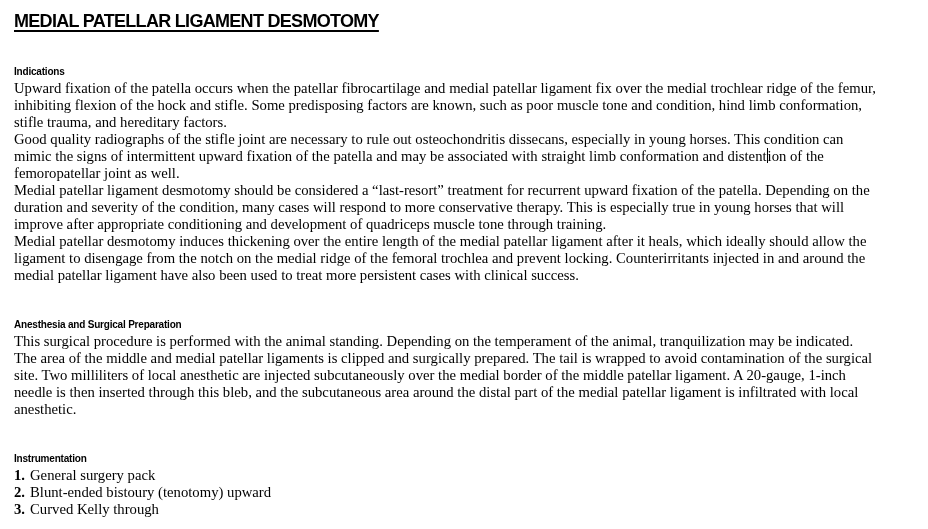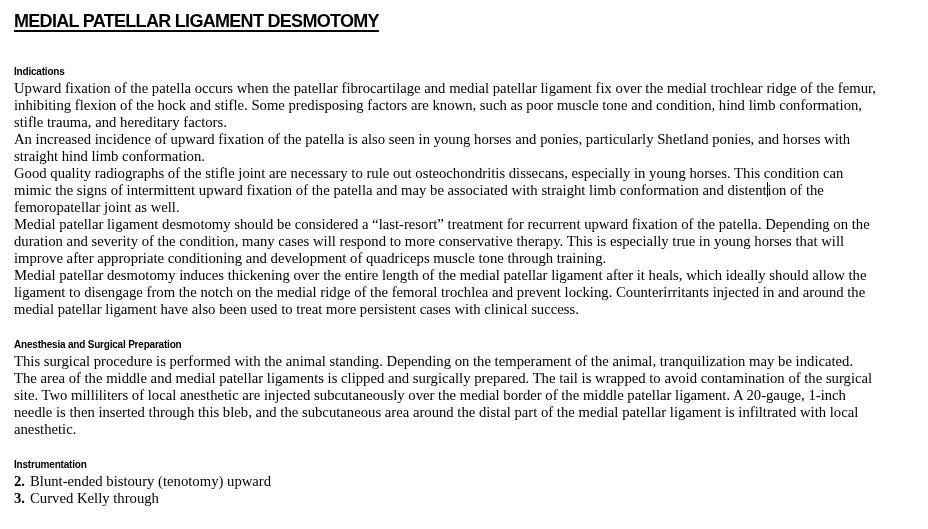--- a/index.html
+++ b/index.html
@@ -34,21 +34,21 @@
   }
   .section-heading {
     margin: 0;
     font-family: "Liberation Sans", "DejaVu Sans", sans-serif;
     font-weight: bold;
     font-size: 10px;
     letter-spacing: -0.2px;
     line-height: 17px;
   }
   .section + .section {
-    margin-top: 18px;
+    margin-top: 32px;
   }
   p.body-par {
     margin: 0;
     padding: 0;
   }
   .list-line {
     line-height: 17px;
   }
   .list-num {
     font-weight: bold;
@@ -65,30 +65,30 @@
 </head>
 <body>
 
 <div class="page">
 
   <h1 class="doc-title">MEDIAL PATELLAR LIGAMENT DESMOTOMY</h1>
 
   <div class="section">
     <h2 class="section-heading">Indications</h2>
     <p class="body-par">Upward fixation of the patella occurs when the patellar fibrocartilage and medial patellar ligament fix over the medial trochlear ridge of the femur, inhibiting flexion of the hock and stifle. Some predisposing factors are known, such as poor muscle tone and condition, hind limb conformation, stifle trauma, and hereditary factors.</p>
-    <p class="body-par">An increased incidence of upward fixation of the patella is also seen in young horses and ponies, particularly Shetland ponies, and horses with straight hind limb conformation.</p>
     <p class="body-par"><span>Good quality radiographs of the stifle joint are necessary to rule out osteochondritis dissecans, especially in young horses. This condition can mimic the signs of intermittent upward fixation of the patella and may be associated with straight limb conformation and distent</span><span class="caret"></span><span>ion of the femoropatellar joint as well.</span></p>
     <p class="body-par">Medial patellar ligament desmotomy should be considered a “last-resort” treatment for recurrent upward fixation of the patella. Depending on the duration and severity of the condition, many cases will respond to more conservative therapy. This is especially true in young horses that will improve after appropriate conditioning and development of quadriceps muscle tone through training.</p>
     <p class="body-par">Medial patellar desmotomy induces thickening over the entire length of the medial patellar ligament after it heals, which ideally should allow the ligament to disengage from the notch on the medial ridge of the femoral trochlea and prevent locking. Counterirritants injected in and around the medial patellar ligament have also been used to treat more persistent cases with clinical success.</p>
   </div>
 
   <div class="section">
     <h2 class="section-heading">Anesthesia and Surgical Preparation</h2>
     <p class="body-par">This surgical procedure is performed with the animal standing. Depending on the temperament of the animal, tranquilization may be indicated. The area of the middle and medial patellar ligaments is clipped and surgically prepared. The tail is wrapped to avoid contamination of the surgical site. Two milliliters of local anesthetic are injected subcutaneously over the medial border of the middle patellar ligament. A 20-gauge, 1-inch needle is then inserted through this bleb, and the subcutaneous area around the distal part of the medial patellar ligament is infiltrated with local anesthetic.</p>
   </div>
 
   <div class="section">
     <h2 class="section-heading">Instrumentation</h2>
+    <div class="list-line"><span class="list-num">1.</span><span>General surgery pack</span></div>
     <div class="list-line"><span class="list-num">2.</span><span>Blunt-ended bistoury (tenotomy) upward</span></div>
     <div class="list-line"><span class="list-num">3.</span><span>Curved Kelly through</span></div>
   </div>
 
 </div>
 
 </body></html>

